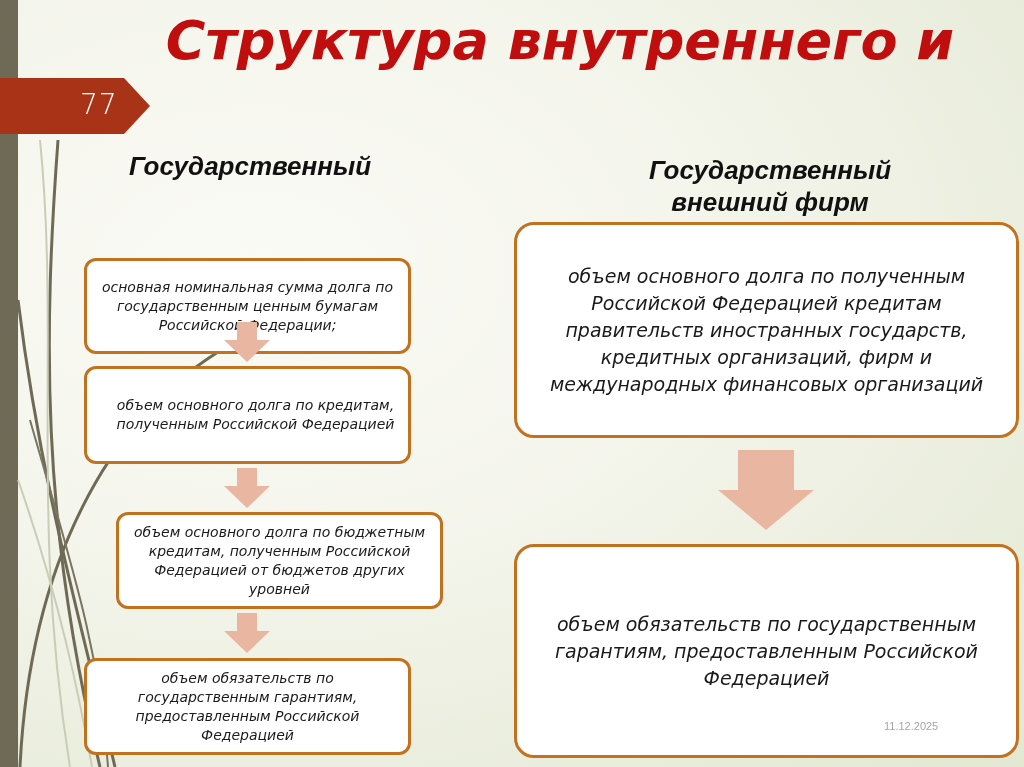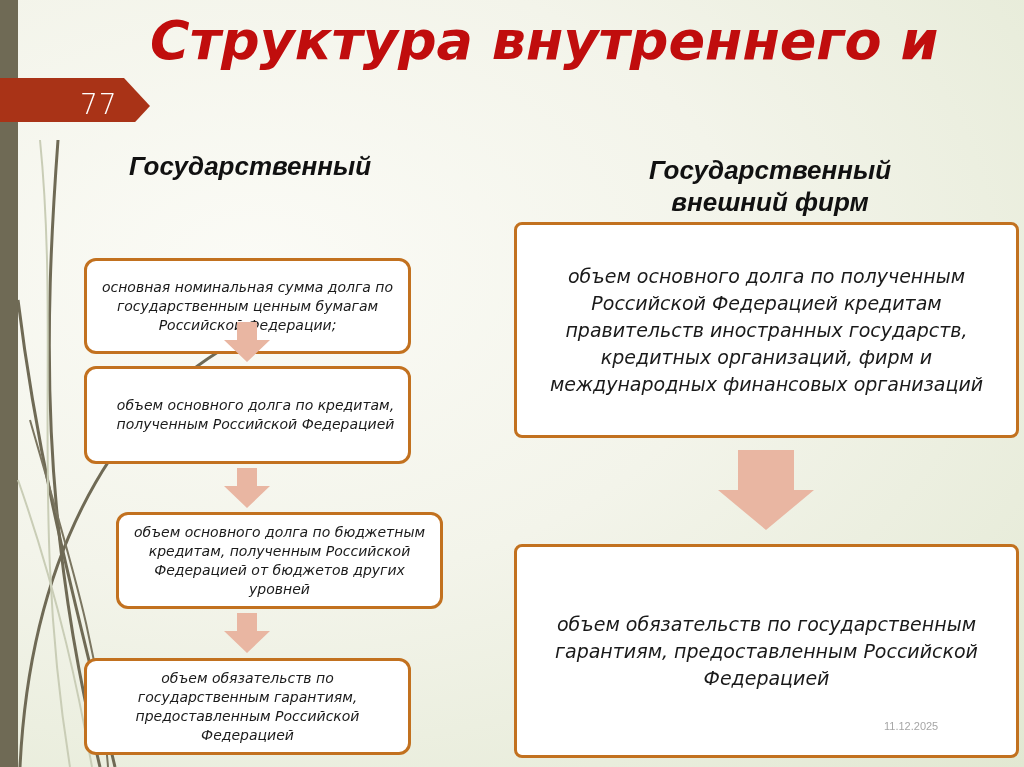--- a/index.html
+++ b/index.html
@@ -4,44 +4,44 @@
   <style>
     html, body { margin:0; padding:0; }
     body {
       width:1024px; height:767px; position:relative; overflow:hidden;
       background: radial-gradient(ellipse at 25% 35%, #fbfbf6 0%, #f3f4ea 45%, #e2e8d2 100%);
       font-family: "DejaVu Sans", sans-serif;
     }
     .side-bar { position:absolute; left:0; top:0; width:18px; height:767px; background:#6f6a55; }
     .deco { position:absolute; left:0; top:0; width:300px; height:767px; }
     .slide-num {
-      position:absolute; left:0; top:78px; width:150px; height:44px;
+      position:absolute; left:0; top:78px; width:150px; height:56px;
       background:#a93317;
       clip-path: polygon(0 0, 124px 0, 150px 28px, 124px 56px, 0 56px);
       color:#fff; font-size:28px; font-family:"DejaVu Sans", sans-serif; font-weight:300;
     }
     .slide-num span { position:absolute; left:80px; top:10px; letter-spacing:1px; }
     .title {
-      position:absolute; left:150px; top:8px; width:820px; text-align:left;
+      position:absolute; left:150px; top:8px; width:820px; text-align:center;
       color:#c00d0d; font-weight:bold; font-style:italic;
       font-size:54px; line-height:66px; font-family:"DejaVu Sans", sans-serif;
     }
     .col-head {
       position:absolute; text-align:center; font-weight:bold; font-style:italic;
       font-size:26px; line-height:32px; color:#111;
       font-family:Liberation Sans, sans-serif;
     }
     .box {
       position:absolute; background:#fff; border:3px solid #c2711f; border-radius:12px;
       display:flex; align-items:center; justify-content:center; text-align:center;
       font-style:italic; color:#1a1a1a; box-sizing:border-box;
       font-family:"DejaVu Sans", sans-serif;
     }
     .box.small { font-size:14px; line-height:19px; padding:0 8px; }
-    .box.big { font-size:19px; line-height:27px; padding:0 14px; border-radius:8px; }
+    .box.big { font-size:19px; line-height:27px; padding:0 14px; border-radius:20px; }
     .arrow { position:absolute; }
     .date {
       position:absolute; left:884px; top:700px; font-size:11px; color:#a6a6a6;
       font-family:"Liberation Sans", sans-serif;
       margin-top:20px;
     }
   </style>
 </head>
 <body>
 

